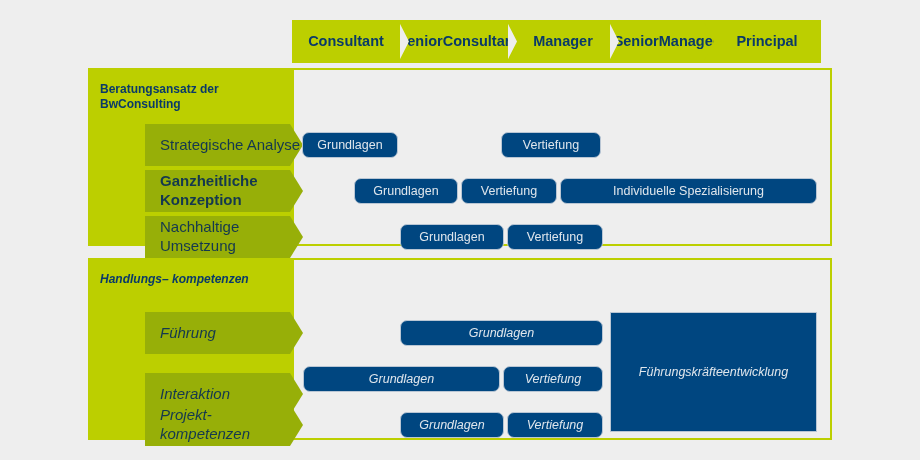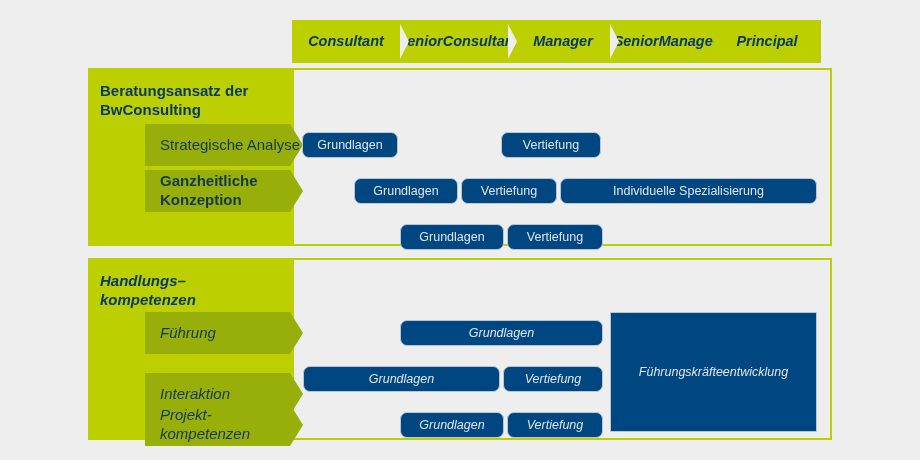--- a/index.html
+++ b/index.html
@@ -38,21 +38,20 @@
     background: #bccf00;
     color: #0a3a68;
     font-size: 14.5px;
     font-weight: bold;
     line-height: 1.12;
     display: flex;
     align-items: center;
     justify-content: center;
     text-align: center;
     box-sizing: border-box;
-    font-style: italic;
   }
   .stage.notched {
     clip-path: polygon(0 0, 100% 0, 100% 100%, 0 100%, 11px 50%);
     padding-left: 10px;
   }
   .stage .stage-label { display: block; }
 
   
   .panel {
     position: absolute;
@@ -64,21 +63,21 @@
   #panel-2 { left: 88px; top: 258px; width: 744px; height: 182px; font-style: italic; }
 
   
   .section-title {
     position: absolute;
     left: 0;
     top: 0;
     width: 204px;
     background: #bccf00;
     color: #0a3a68;
-    font-size: 15px;
+    font-size: 12px;
     font-weight: bold;
     line-height: 1.25;
     padding: 12px 12px 0 10px;
     box-sizing: border-box;
   }
   #panel-1 .section-title { height: 174px; }
   #panel-2 .section-title { height: 178px; }
 
   
   .subrow {
@@ -147,20 +146,23 @@
     <div class="section-title">
       <span>Beratungsansatz der BwConsulting</span>
     </div>
 
     <div class="subrow" style="top:54px;">
       <span>Strategische Analyse</span>
     </div>
     <div class="subrow" style="top:100px;font-weight:bold;">
       <span>Ganzheitliche Konzeption</span>
     </div>
+    <div class="subrow" style="top:146px;">
+      <span>Nachhaltige Umsetzung</span>
+    </div>
 
     <div class="barlane" id="lane-1-0" style="top:54px;">
         <div class="bar h1" style="left: 8px; width: 96px;">
           <span>Grundlagen</span>
         </div>
         <div class="bar h1" style="left: 207px; width: 100px;">
           <span>Vertiefung</span>
         </div>
       </div>
     <div class="barlane" id="lane-1-1" style="top:100px;">

